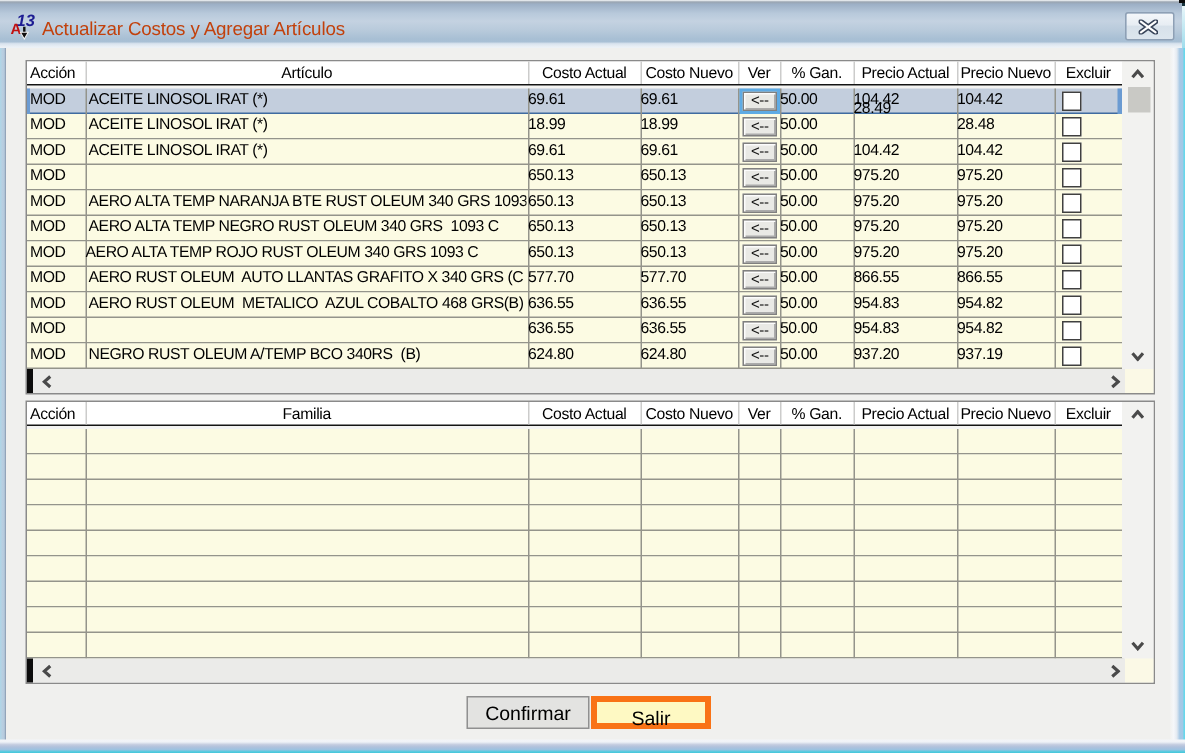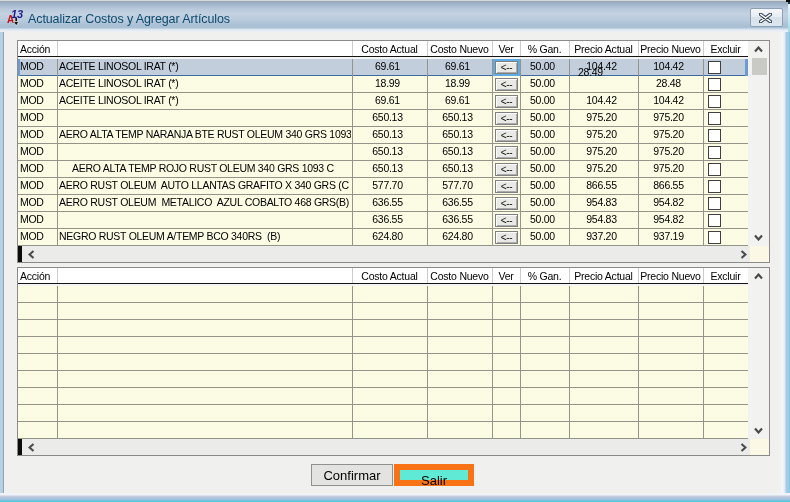--- a/index.html
+++ b/index.html
@@ -1,47 +1,48 @@
 <!DOCTYPE html>
 <html><head><meta charset="utf-8"><style>
 *{margin:0;padding:0;box-sizing:border-box}
 body{font-family:"Liberation Sans",sans-serif}
 #win{position:relative;width:790px;height:502px;background:#f0f0ee;overflow:hidden}
 .abs{position:absolute}
 .cell{position:absolute;font-size:10.5px;letter-spacing:-0.28px;line-height:12px;color:#000;white-space:pre;overflow:hidden}
 .hdr{position:absolute;font-size:10.5px;letter-spacing:-0.22px;line-height:12px;color:#000;white-space:pre;overflow:hidden;text-align:center}
-.num{text-align:center}
+.num{text-align:left}
 .vbtn{position:absolute;background:#e9e9e5;border:1px solid #808080;box-shadow:inset 1px 1px 0 #fcfcfc,inset -1px -1px 0 #ababab;font-size:10px;letter-spacing:-0.3px;line-height:11px;text-align:center;color:#111}
 .cb{position:absolute;width:13px;height:13px;background:#fff;border:1.4px solid #404040}
 </style></head><body>
 <div id="win">
 <div class="abs" style="left:0;top:0;width:790px;height:32px;background:linear-gradient(to bottom,#fafcfd 0%,#9aa5b1 4%,#9db0c6 9%,#b8c9db 28%,#c4d2e1 44%,#b8cadb 63%,#a8bfd4 81%,#a9c0d5 87%,#d9e3ee 91%,#e9eff5 97%,#eef2f7 100%)"></div>
     <div class="abs" style="left:0;top:32px;width:4px;height:463px;background:linear-gradient(to right,#aed7e8 0%,#b9cfe1 40%,#b5cadd 72%,#92a4b9 88%,#95a7bc 100%)"></div>
     <div class="abs" style="left:780px;top:32px;width:10px;height:463px;background:linear-gradient(to right,#f1f1ef 0%,#f5f7fa 25%,#e4eaf1 45%,#a7c9e6 65%,#a4c8e6 85%,#6ed5ea 92%,#62d8ec 100%)"></div>
     <div class="abs" style="left:0;top:493px;width:790px;height:9px;background:linear-gradient(to bottom,#f3f5f8 0%,#eff2f7 18%,#c4cde0 38%,#b0c1dc 55%,#9cc2e0 75%,#55cbdf 90%,#43c6da 100%)"></div>
     <div class="abs" style="left:786px;top:0;width:4px;height:2px;background:#0a0a0a"></div>
     <div class="abs" style="left:788px;top:2px;width:2px;height:2px;background:#16343c"></div>
     <div class="abs" style="left:787.5px;top:4px;width:2.5px;height:28px;background:linear-gradient(to bottom,#e8f6fa,#9fdcec)"></div>
     <svg class="abs" style="left:6px;top:5px" width="20" height="22" viewBox="0 0 20 22">
 <text x="5" y="12.5" font-family="Liberation Sans" font-size="11" font-weight="bold" font-style="italic" fill="#1c1c92">13</text>
 <text x="1" y="17.5" font-family="Liberation Sans" font-size="10" font-weight="bold" fill="#c01010">A</text>
 <path d="M10.2 12.8 L10.2 17.5" stroke="#101010" stroke-width="1.6"></path>
 <path d="M7.6 16.5 L12.8 16.5 L10.2 21 Z" fill="#101010" stroke="#f2f2f2" stroke-width="0.7"></path>
 </svg>
-    <div class="abs" style="left:28px;top:11.5px;font-size:12.5px;line-height:14px;letter-spacing:-0.1px;color:#0c4a6e">Actualizar Costos y Agregar Artículos</div>
+    <div class="abs" style="left:28px;top:11.5px;font-size:12.5px;line-height:14px;letter-spacing:-0.1px;color:#c2410c">Actualizar Costos y Agregar Artículos</div>
     <div class="abs" style="left:750px;top:8px;width:33px;height:19px;border:1px solid #8ea0b5;border-radius:2px;background:linear-gradient(to bottom,#f4f7fa 0%,#e7edf3 45%,#d7e1ea 50%,#dde6ee 100%)">
 <svg style="position:absolute;left:8px;top:3.5px" width="13" height="10" viewBox="0 0 13 10">
 <path d="M1.6 1.4 L11.4 8.6 M11.4 1.4 L1.6 8.6" stroke="#39455a" stroke-width="3.6" stroke-linecap="round"></path>
 <path d="M1.6 1.4 L11.4 8.6 M11.4 1.4 L1.6 8.6" stroke="#ffffff" stroke-width="1.4" stroke-linecap="round"></path>
 </svg>
     </div>
     <div class="abs" style="left:17px;top:40px;width:753px;height:222.60000000000002px;border:1px solid #8a8a8a;background:#f4f4f2"></div>
     <div class="abs" style="left:18px;top:41px;width:730px;height:16px;background:#fff;border-bottom:1.6px solid #141414"></div>
     <div class="hdr" style="left:20px;top:43px;width:37px;text-align:left">Acción</div>
     <div class="abs" style="left:57px;top:41px;width:1px;height:15px;background:#cccccb"></div>
+    <div class="hdr" style="left:57px;top:43px;width:295px">Artículo</div>
     <div class="abs" style="left:352px;top:41px;width:1px;height:15px;background:#cccccb"></div>
     <div class="hdr" style="left:352px;top:43px;width:75px">Costo Actual</div>
     <div class="abs" style="left:427px;top:41px;width:1px;height:15px;background:#cccccb"></div>
     <div class="hdr" style="left:427px;top:43px;width:65px">Costo Nuevo</div>
     <div class="abs" style="left:492px;top:41px;width:1px;height:15px;background:#cccccb"></div>
     <div class="hdr" style="left:492px;top:43px;width:28px">Ver</div>
     <div class="abs" style="left:520px;top:41px;width:1px;height:15px;background:#cccccb"></div>
     <div class="hdr" style="left:520px;top:43px;width:49px">% Gan.</div>
     <div class="abs" style="left:569px;top:41px;width:1px;height:15px;background:#cccccb"></div>
     <div class="hdr" style="left:569px;top:43px;width:69px">Precio Actual</div>
@@ -110,29 +111,30 @@
     <div class="cell" style="left:20px;top:128.1px;width:37px">MOD</div>
     <div class="cell" style="left:59px;top:128.1px;width:292px">AERO ALTA TEMP NARANJA BTE RUST OLEUM 340 GRS 1093 C</div>
     <div class="cell num" style="left:352px;top:128.1px;width:71px">650.13</div>
     <div class="cell num" style="left:427px;top:128.1px;width:61px">650.13</div>
     <div class="vbtn" style="left:495px;top:128.6px;width:23px;height:13px;">&lt;--</div>
     <div class="cell num" style="left:520px;top:128.1px;width:45px">50.00</div>
     <div class="cell num" style="left:569px;top:128.1px;width:65px">975.20</div>
     <div class="cell num" style="left:638px;top:128.1px;width:61px">975.20</div>
     <div class="cb" style="left:708px;top:128.6px"></div>
     <div class="cell" style="left:20px;top:145.1px;width:37px">MOD</div>
+    <div class="cell" style="left:59px;top:145.1px;width:292px">AERO ALTA TEMP NEGRO RUST OLEUM 340 GRS  1093 C</div>
     <div class="cell num" style="left:352px;top:145.1px;width:71px">650.13</div>
     <div class="cell num" style="left:427px;top:145.1px;width:61px">650.13</div>
     <div class="vbtn" style="left:495px;top:145.6px;width:23px;height:13px;">&lt;--</div>
     <div class="cell num" style="left:520px;top:145.1px;width:45px">50.00</div>
     <div class="cell num" style="left:569px;top:145.1px;width:65px">975.20</div>
     <div class="cell num" style="left:638px;top:145.1px;width:61px">975.20</div>
     <div class="cb" style="left:708px;top:145.6px"></div>
     <div class="cell" style="left:20px;top:162.1px;width:37px">MOD</div>
-    <div class="cell" style="left:72px;top:162.1px;width:292px">AERO ALTA TEMP ROJO RUST OLEUM 340 GRS 1093 C</div>
+    <div class="cell" style="left:57px;top:162.1px;width:292px">AERO ALTA TEMP ROJO RUST OLEUM 340 GRS 1093 C</div>
     <div class="cell num" style="left:352px;top:162.1px;width:71px">650.13</div>
     <div class="cell num" style="left:427px;top:162.1px;width:61px">650.13</div>
     <div class="vbtn" style="left:495px;top:162.6px;width:23px;height:13px;">&lt;--</div>
     <div class="cell num" style="left:520px;top:162.1px;width:45px">50.00</div>
     <div class="cell num" style="left:569px;top:162.1px;width:65px">975.20</div>
     <div class="cell num" style="left:638px;top:162.1px;width:61px">975.20</div>
     <div class="cb" style="left:708px;top:162.6px"></div>
     <div class="cell" style="left:20px;top:179.1px;width:37px">MOD</div>
     <div class="cell" style="left:59px;top:179.1px;width:292px">AERO RUST OLEUM  AUTO LLANTAS GRAFITO X 340 GRS (C</div>
     <div class="cell num" style="left:352px;top:179.1px;width:71px">577.70</div>
@@ -182,20 +184,21 @@
       <polyline points="5.5,1 1.5,4.5 5.5,8" fill="none" stroke="#4a4a4a" stroke-width="2.1"></polyline>
     </svg>
     <svg style="position:absolute;left:740px;top:249.6px" width="7" height="9" viewBox="0 0 7 9">
       <polyline points="1.5,1 5.5,4.5 1.5,8" fill="none" stroke="#4a4a4a" stroke-width="2.1"></polyline>
     </svg>
     <div class="abs" style="left:750px;top:245.6px;width:19px;height:16px;background:#fbf9e6"></div>
     <div class="abs" style="left:17px;top:267px;width:753px;height:188.60000000000002px;border:1px solid #8a8a8a;background:#f4f4f2"></div>
     <div class="abs" style="left:18px;top:268px;width:730px;height:16px;background:#fff;border-bottom:1.6px solid #141414"></div>
     <div class="hdr" style="left:20px;top:270px;width:37px;text-align:left">Acción</div>
     <div class="abs" style="left:57px;top:268px;width:1px;height:15px;background:#cccccb"></div>
+    <div class="hdr" style="left:57px;top:270px;width:295px">Familia</div>
     <div class="abs" style="left:352px;top:268px;width:1px;height:15px;background:#cccccb"></div>
     <div class="hdr" style="left:352px;top:270px;width:75px">Costo Actual</div>
     <div class="abs" style="left:427px;top:268px;width:1px;height:15px;background:#cccccb"></div>
     <div class="hdr" style="left:427px;top:270px;width:65px">Costo Nuevo</div>
     <div class="abs" style="left:492px;top:268px;width:1px;height:15px;background:#cccccb"></div>
     <div class="hdr" style="left:492px;top:270px;width:28px">Ver</div>
     <div class="abs" style="left:520px;top:268px;width:1px;height:15px;background:#cccccb"></div>
     <div class="hdr" style="left:520px;top:270px;width:49px">% Gan.</div>
     <div class="abs" style="left:569px;top:268px;width:1px;height:15px;background:#cccccb"></div>
     <div class="hdr" style="left:569px;top:270px;width:69px">Precio Actual</div>
@@ -232,13 +235,13 @@
     <div class="abs" style="left:18px;top:438.6px;width:732px;height:16px;background:#ebebe9"></div>
     <div class="abs" style="left:18px;top:439.1px;width:4px;height:15.5px;background:#0c0c0c"></div>
     <svg style="position:absolute;left:28px;top:442.6px" width="7" height="9" viewBox="0 0 7 9">
       <polyline points="5.5,1 1.5,4.5 5.5,8" fill="none" stroke="#4a4a4a" stroke-width="2.1"></polyline>
     </svg>
     <svg style="position:absolute;left:740px;top:442.6px" width="7" height="9" viewBox="0 0 7 9">
       <polyline points="1.5,1 5.5,4.5 1.5,8" fill="none" stroke="#4a4a4a" stroke-width="2.1"></polyline>
     </svg>
     <div class="abs" style="left:750px;top:438.6px;width:19px;height:16px;background:#fbf9e6"></div>
     <div class="abs" style="left:311px;top:464px;width:82px;height:22px;background:#e3e3e1;border:1px solid #909090;font-size:13px;color:#000;text-align:center;line-height:21px">Confirmar</div>
-    <div class="abs" style="left:394px;top:464px;width:80px;height:22px;background:#5eead4;border:6px solid #f97316;font-size:13px;color:#000;text-align:center;line-height:21px">Salir</div>
+    <div class="abs" style="left:394px;top:464px;width:80px;height:22px;background:#fef9c3;border:4px solid #f97316;font-size:13px;color:#000;text-align:center;line-height:21px">Salir</div>
   </div>
 </body></html>

